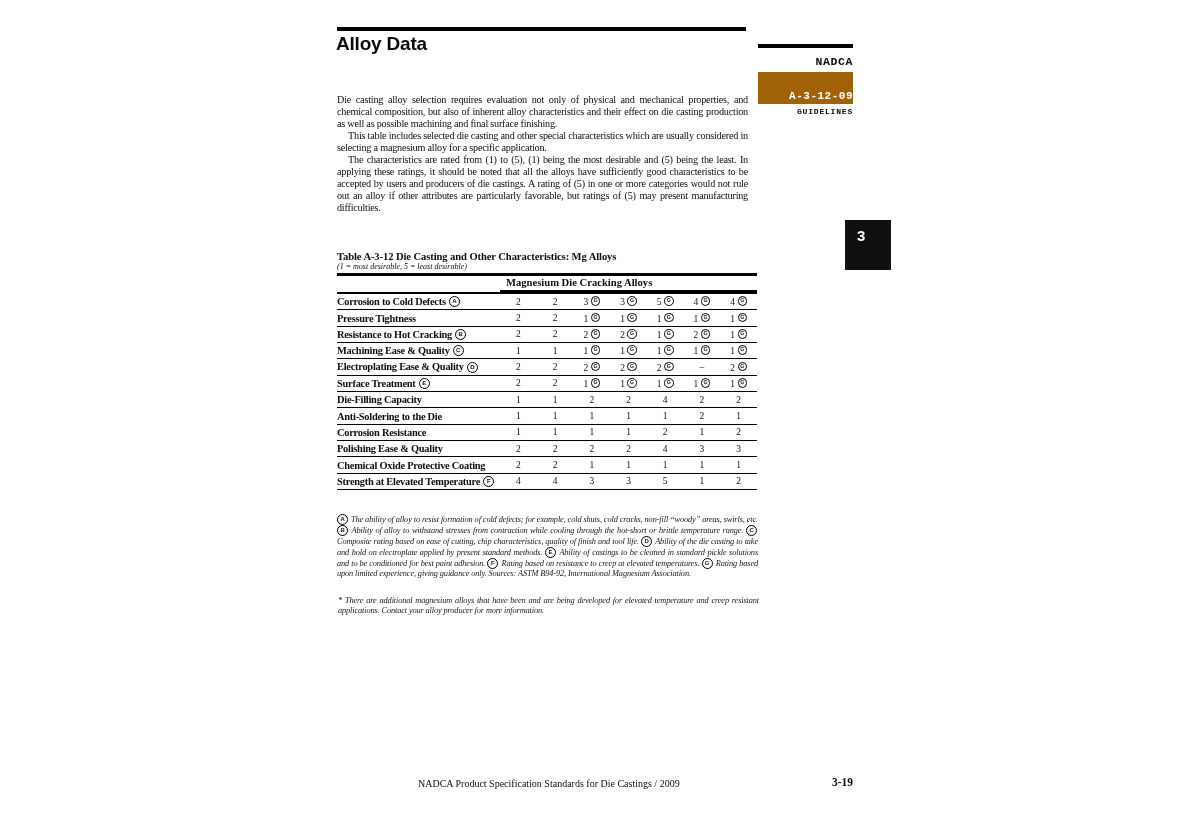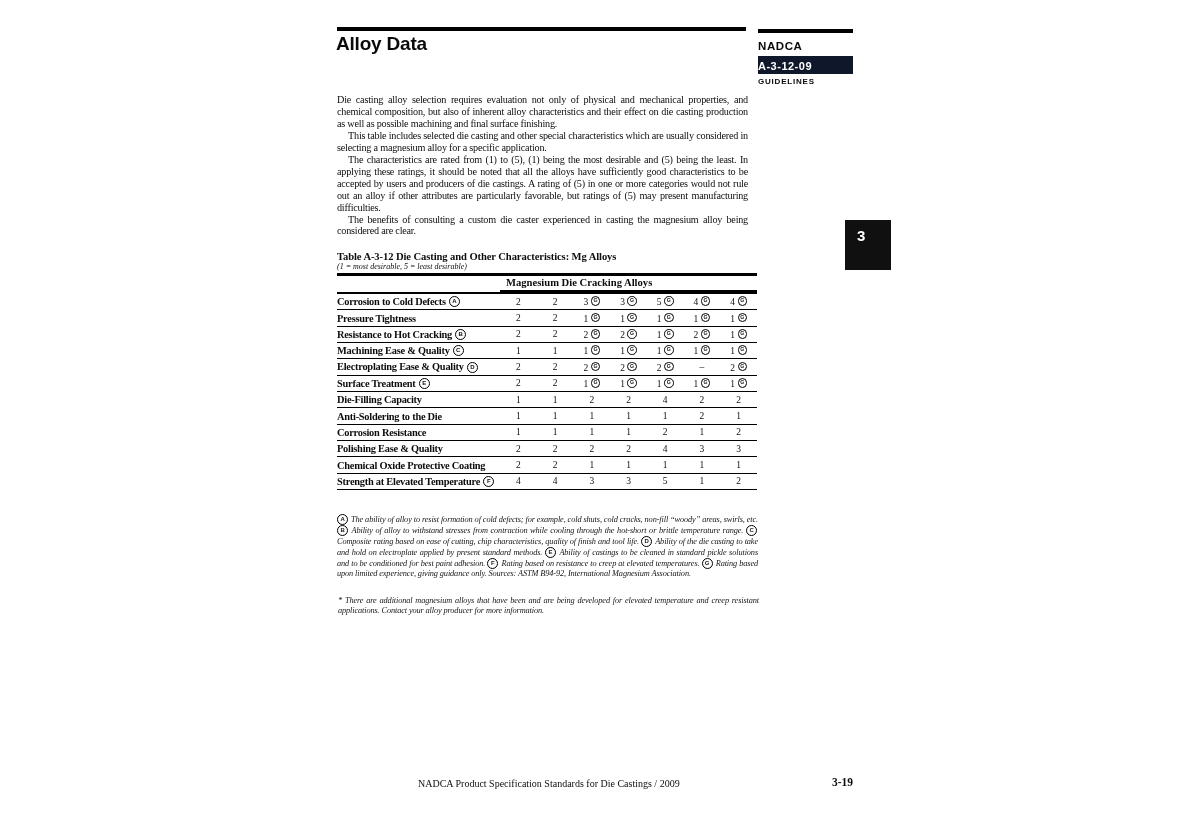--- a/index.html
+++ b/index.html
@@ -6,26 +6,26 @@
   .page{position:relative;width:1123px;height:818px;background:#ffffff;overflow:hidden;
         font-family:"Liberation Serif",serif;color:#111;}
   .abs{position:absolute;}
 
   
   .title-rule{left:337px;top:27px;width:409px;height:4px;background:#000;}
   .page-title{left:336px;top:33px;font-family:"Liberation Sans",sans-serif;
               font-weight:bold;font-size:19px;letter-spacing:-0.2px;color:#0a0a0a;}
 
   
-  .spec-block{left:758px;top:29px;width:95px;text-align:left;
-              font-family:Liberation Sans, sans-serif;}
+  .spec-block{left:758px;top:44px;width:95px;text-align:right;
+              font-family:Liberation Mono, monospace;}
   .spec-rule{height:4px;background:#000;}
   .spec-org{margin-top:7px;font-weight:bold;font-size:11.5px;letter-spacing:0.6px;color:#0a0a0a;}
-  .spec-num{margin-top:4px;background:#0f172a;color:#fff;font-weight:bold;font-size:11px;
-            letter-spacing:0.5px;padding:4px 0 2px 0;}
+  .spec-num{margin-top:4px;background:#a16207;color:#fff;font-weight:bold;font-size:11px;
+            letter-spacing:0.5px;padding:18px 0 2px 0;}
   .spec-type{margin-top:3px;font-weight:bold;font-size:8px;letter-spacing:0.8px;color:#0a0a0a;}
 
   
   .section-tab{left:845px;top:220px;width:46px;height:50px;background:#101010;
                color:#fff;font-family:"Liberation Sans",sans-serif;font-weight:bold;
                font-size:15px;padding-left:0;box-sizing:border-box;}
   .section-tab span{position:absolute;left:12px;top:7px;}
 
   
   .intro{left:337px;top:94px;width:411px;font-size:10.2px;line-height:11.95px;
@@ -84,21 +84,20 @@
   </div>
 
   <div class="abs section-tab">
     <span>3</span>
   </div>
 
   <div class="abs intro">
     <p>Die casting alloy selection requires evaluation not only of physical and mechanical properties, and chemical composition, but also of inherent alloy characteristics and their effect on die casting production as well as possible machining and final surface finishing.</p>
     <p class="ind">This table includes selected die casting and other special characteristics which are usually considered in selecting a magnesium alloy for a specific application.</p>
     <p class="ind">The characteristics are rated from (1) to (5), (1) being the most desirable and (5) being the least. In applying these ratings, it should be noted that all the alloys have sufficiently good characteristics to be accepted by users and producers of die castings. A rating of (5) in one or more categories would not rule out an alloy if other attributes are particularly favorable, but ratings of (5) may present manufacturing difficulties.</p>
-    <p class="ind">The benefits of consulting a custom die caster experienced in casting the magnesium alloy being considered are clear.</p>
   </div>
 
   <div class="abs tbl">
     <div class="tbl-title">Table A-3-12 Die Casting and Other Characteristics: Mg Alloys</div>
     <div class="tbl-sub">(1 = most desirable, 5 = least desirable)</div>
     <div class="rule-thick"></div>
     <div class="grp-row">
       <div class="grp-spacer"></div>
       <div class="grp-label">Magnesium Die Cracking Alloys</div>
     </div>

